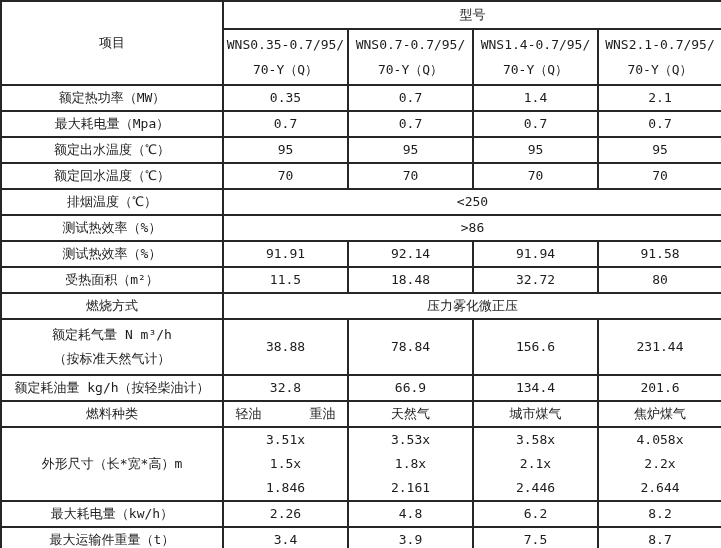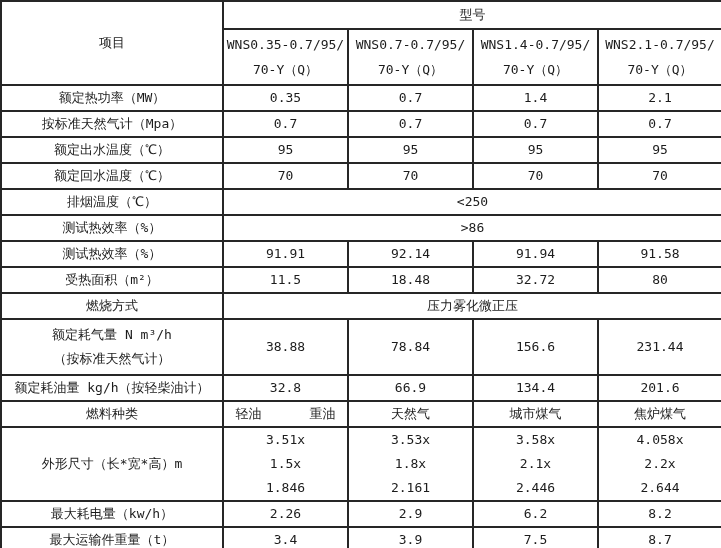--- a/index.html
+++ b/index.html
@@ -75,21 +75,21 @@
 
     <tr class="h26">
       <td>额定热功率（MW）</td>
       <td>0.35</td>
       <td>0.7</td>
       <td>1.4</td>
       <td>2.1</td>
     </tr>
 
     <tr class="h26">
-      <td>按标准天然气计（Mpa）</td>
+      <td>最大耗电量（Mpa）</td>
       <td>0.7</td>
       <td>0.7</td>
       <td>0.7</td>
       <td>0.7</td>
     </tr>
 
     <tr class="h26">
       <td>额定出水温度（℃）</td>
       <td>95</td>
       <td>95</td>
@@ -188,21 +188,21 @@
       <td class="dims">
         <div>4.058x</div>
         <div>2.2x</div>
         <div>2.644</div>
       </td>
     </tr>
 
     <tr class="h26">
       <td>最大耗电量（kw/h）</td>
       <td>2.26</td>
-      <td>2.9</td>
+      <td>4.8</td>
       <td>6.2</td>
       <td>8.2</td>
     </tr>
 
     <tr class="h26">
       <td>最大运输件重量（t）</td>
       <td>3.4</td>
       <td>3.9</td>
       <td>7.5</td>
       <td>8.7</td>

